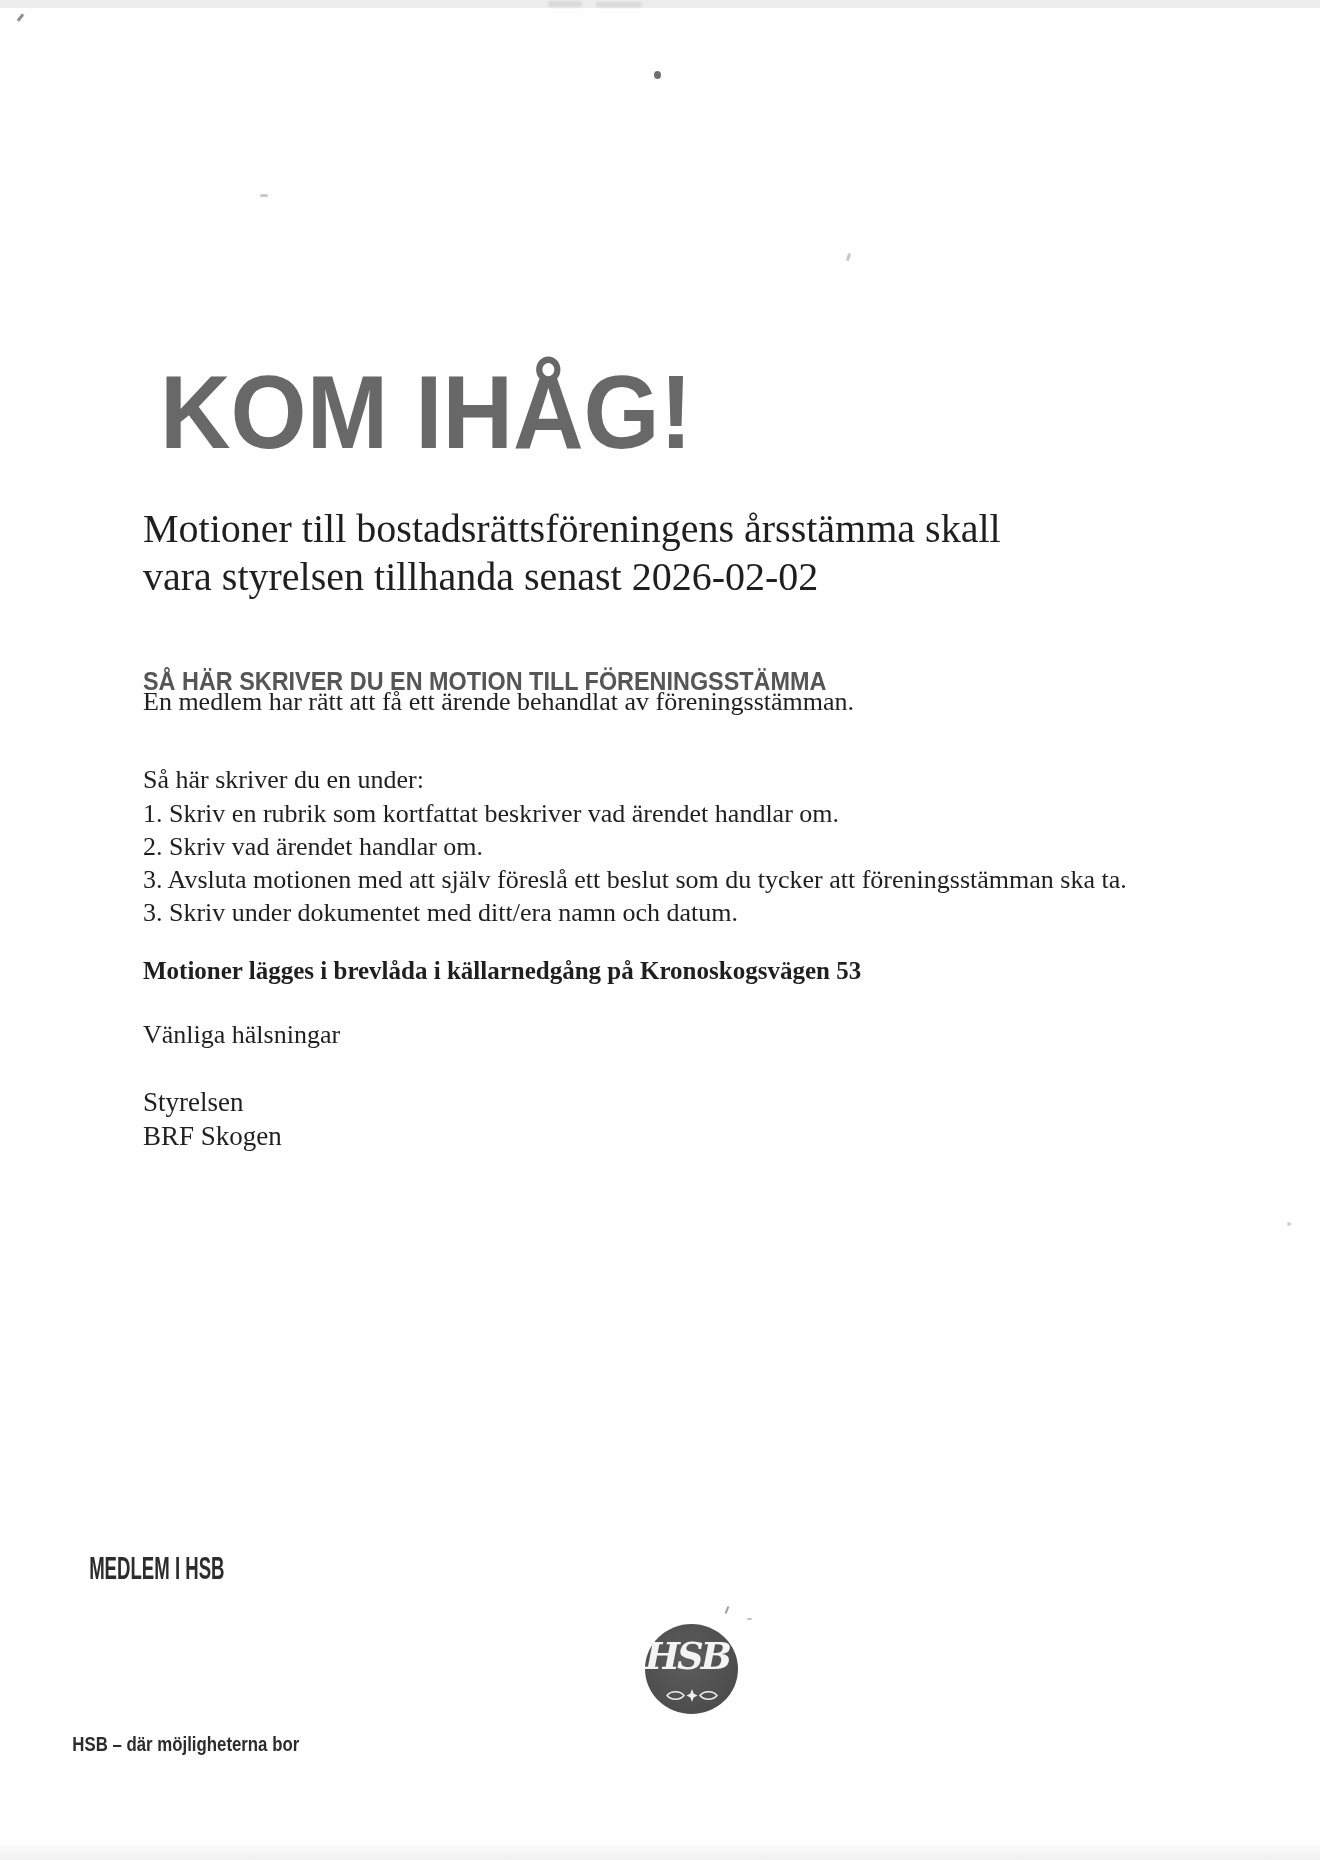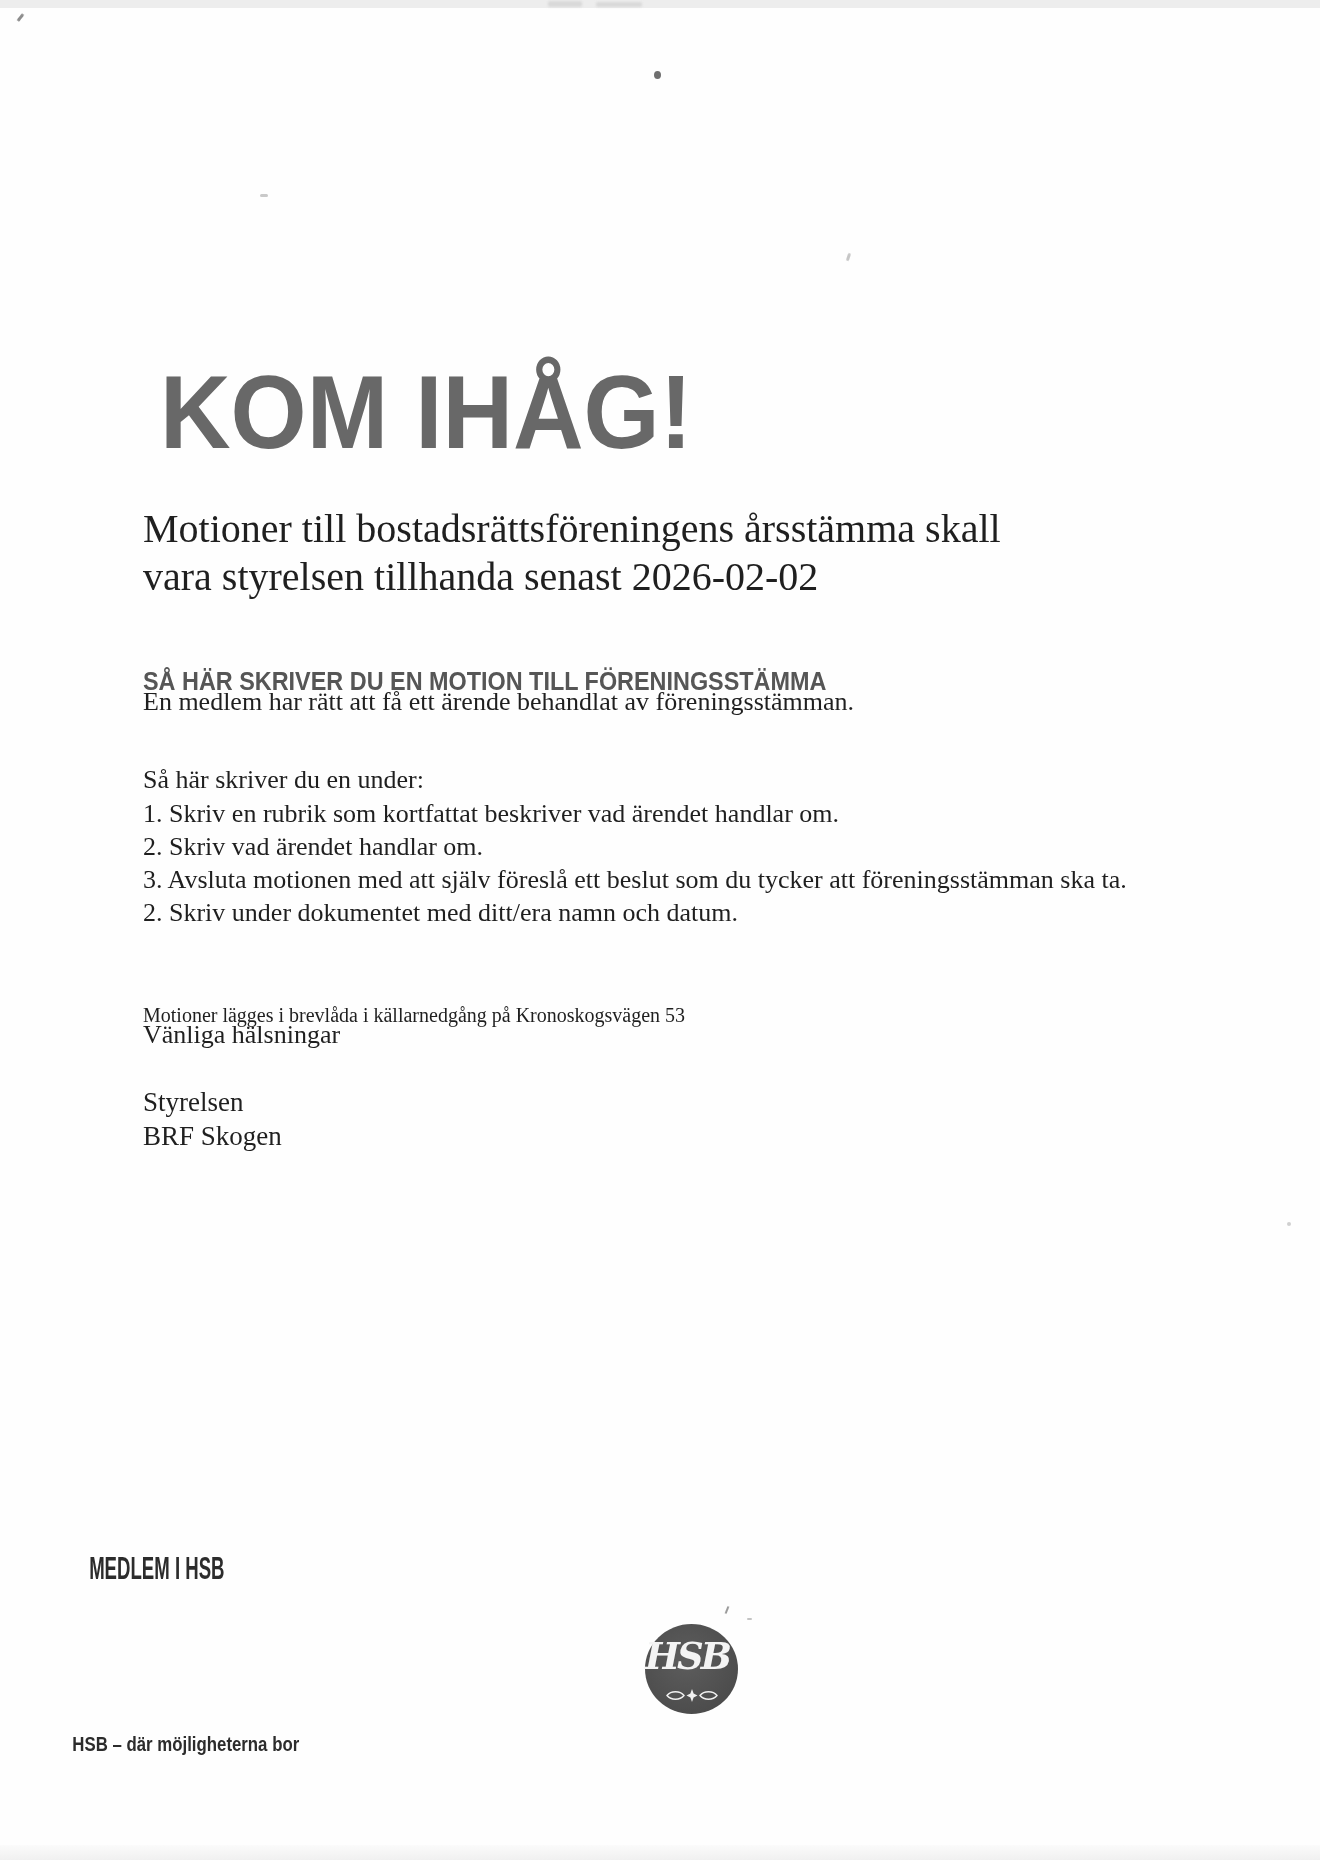--- a/index.html
+++ b/index.html
@@ -36,21 +36,21 @@
     position:absolute;top:666px;left:143px;
     font-family:"Liberation Sans",sans-serif;font-weight:bold;
     font-size:26px;line-height:30px;color:var(--subheading,#565656);
     white-space:nowrap;transform:scaleX(0.9);transform-origin:left top;
     filter:blur(0.2px);
   }
   .body-line{position:absolute;left:143px;font-size:26px;line-height:32px;white-space:nowrap;filter:blur(0.2px);}
   .intro{top:666px;margin-top:20px;}
   .list-intro{top:764px;}
   .steps{position:absolute;top:797px;left:143px;font-size:26px;line-height:33px;white-space:nowrap;filter:blur(0.2px);}
-  .bold-note{top:999px;font-weight:normal;font-size:20px;}
+  .bold-note{top:955px;font-weight:bold;font-size:25px;}
   .closing{top:1019px;}
   .signature{position:absolute;top:1085px;left:143px;font-size:27px;line-height:34px;white-space:nowrap;filter:blur(0.2px);}
 
   .center-band{position:absolute;left:44px;width:1260px;text-align:left;}
   .member{
     top:1553px;
     font-family:"Liberation Sans",sans-serif;font-weight:bold;
     font-size:31px;line-height:31px;color:var(--footer-ink,#2c2c2c);
   }
   .member > span{display:inline-block;transform:scaleX(0.6);transform-origin:center;white-space:nowrap;filter:blur(0.2px);}
@@ -98,21 +98,21 @@
   <div class="sect-head">SÅ HÄR SKRIVER DU EN MOTION TILL FÖRENINGSSTÄMMA</div>
 
   <div class="body-line intro">En medlem har rätt att få ett ärende behandlat av föreningsstämman.</div>
 
   <div class="body-line list-intro">Så här skriver du en under:</div>
 
   <div class="steps">
     <div>1. Skriv en rubrik som kortfattat beskriver vad ärendet handlar om.</div>
     <div>2. Skriv vad ärendet handlar om.</div>
     <div>3. Avsluta motionen med att själv föreslå ett beslut som du tycker att föreningsstämman ska ta.</div>
-    <div>2. Skriv under dokumentet med ditt/era namn och datum.</div>
+    <div>3. Skriv under dokumentet med ditt/era namn och datum.</div>
   </div>
 
   <div class="body-line bold-note">Motioner lägges i brevlåda i källarnedgång på Kronoskogsvägen 53</div>
 
   <div class="body-line closing">Vänliga hälsningar</div>
 
   <div class="signature">
     <div>Styrelsen</div>
     <div>BRF Skogen</div>
   </div>

